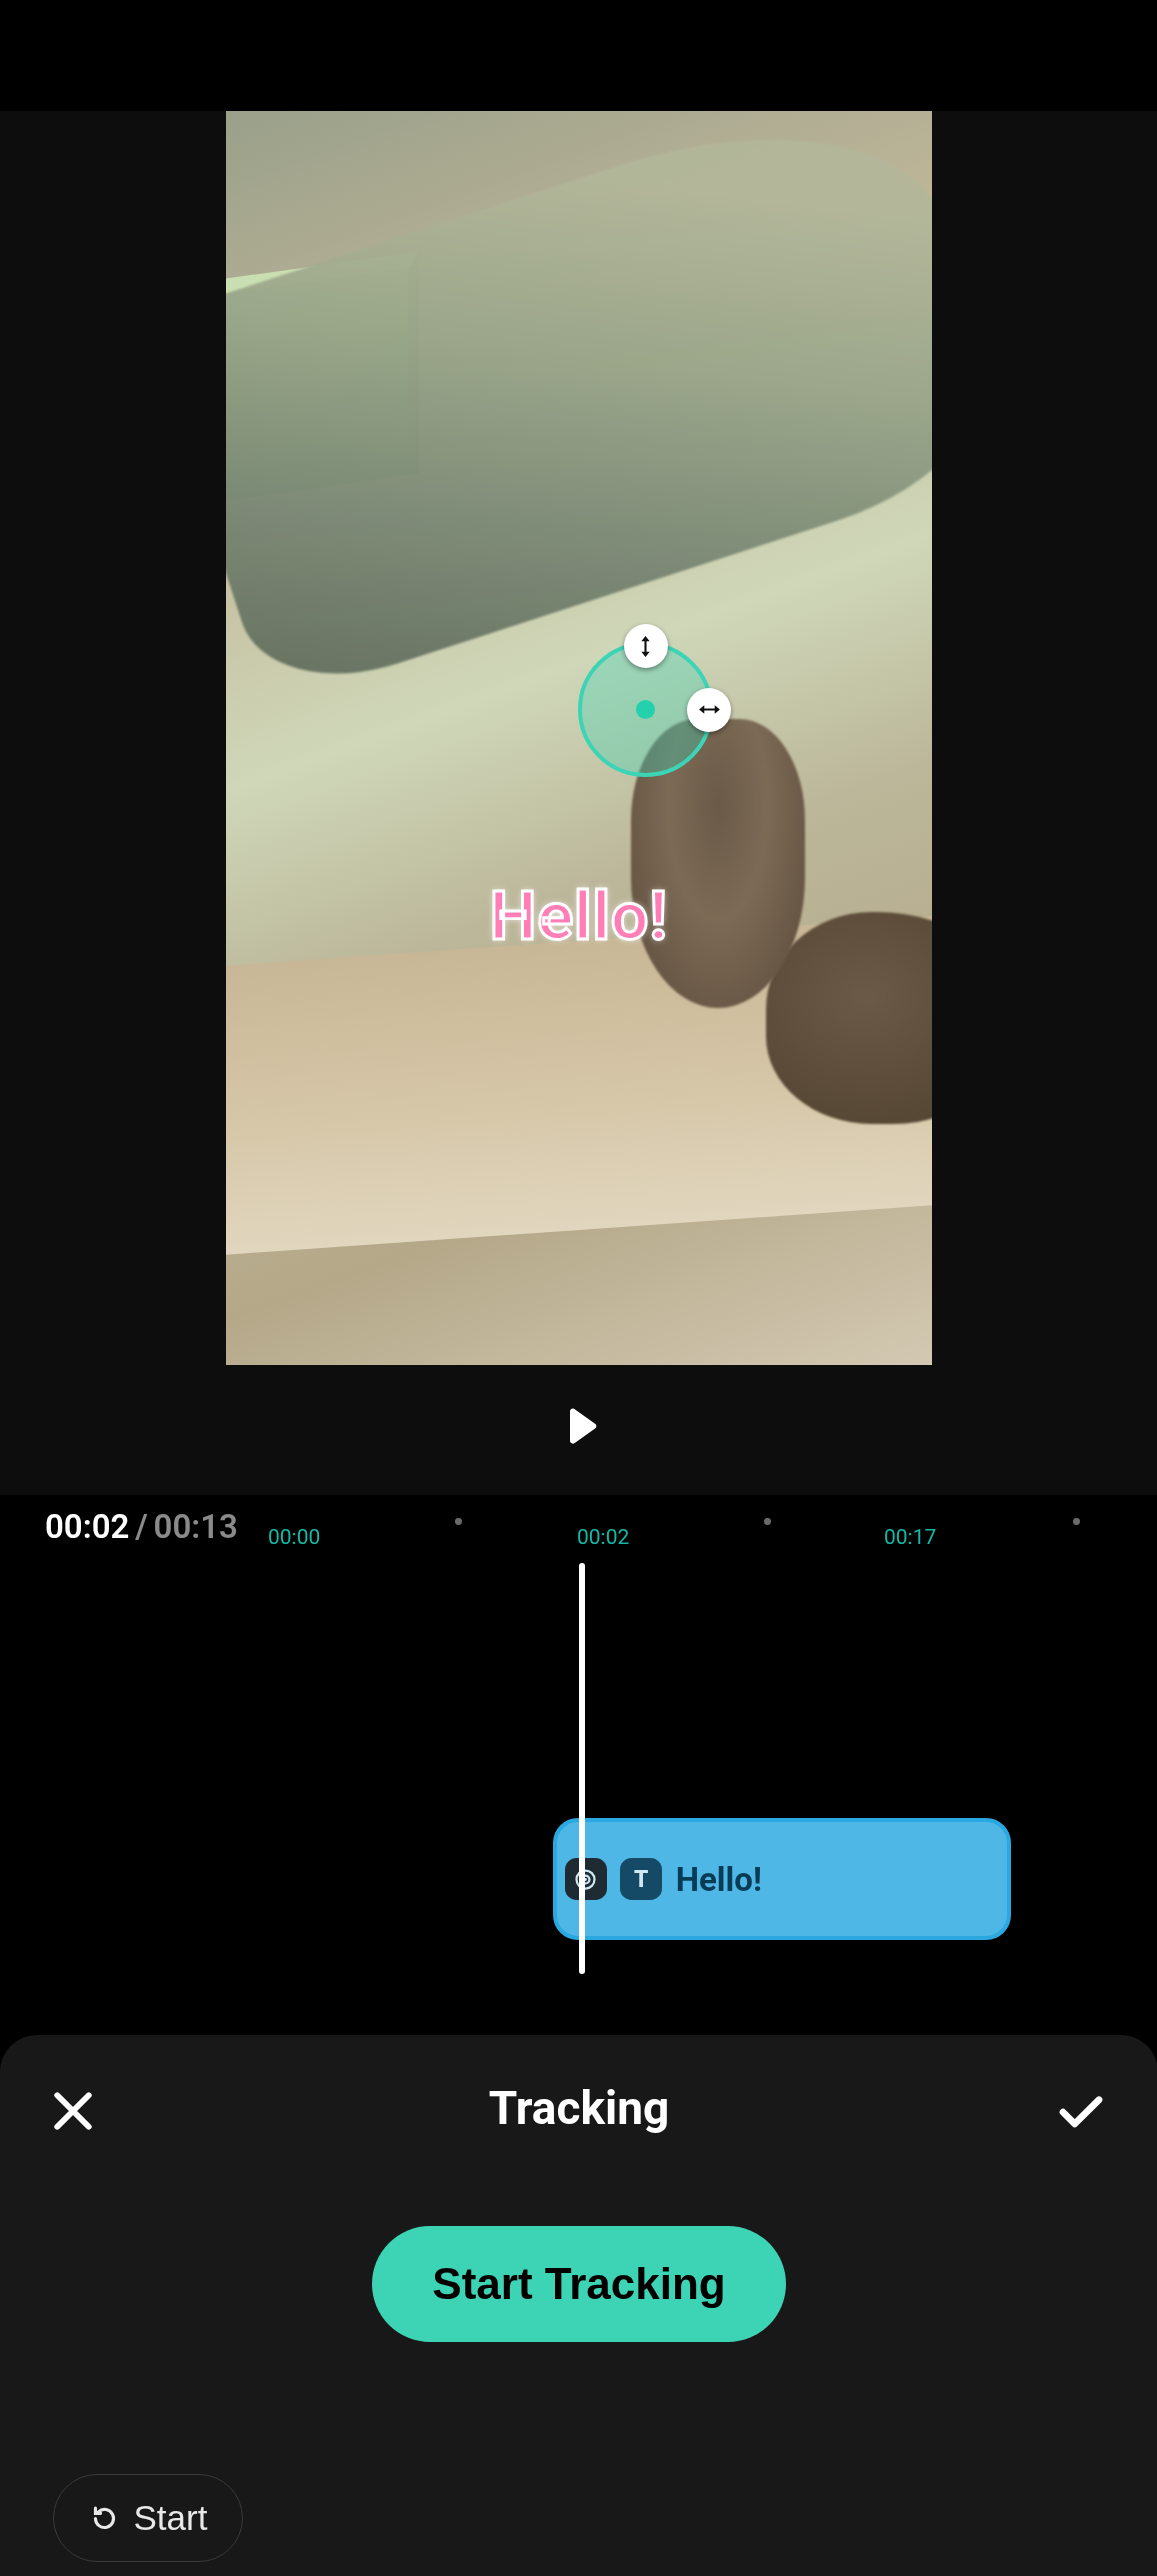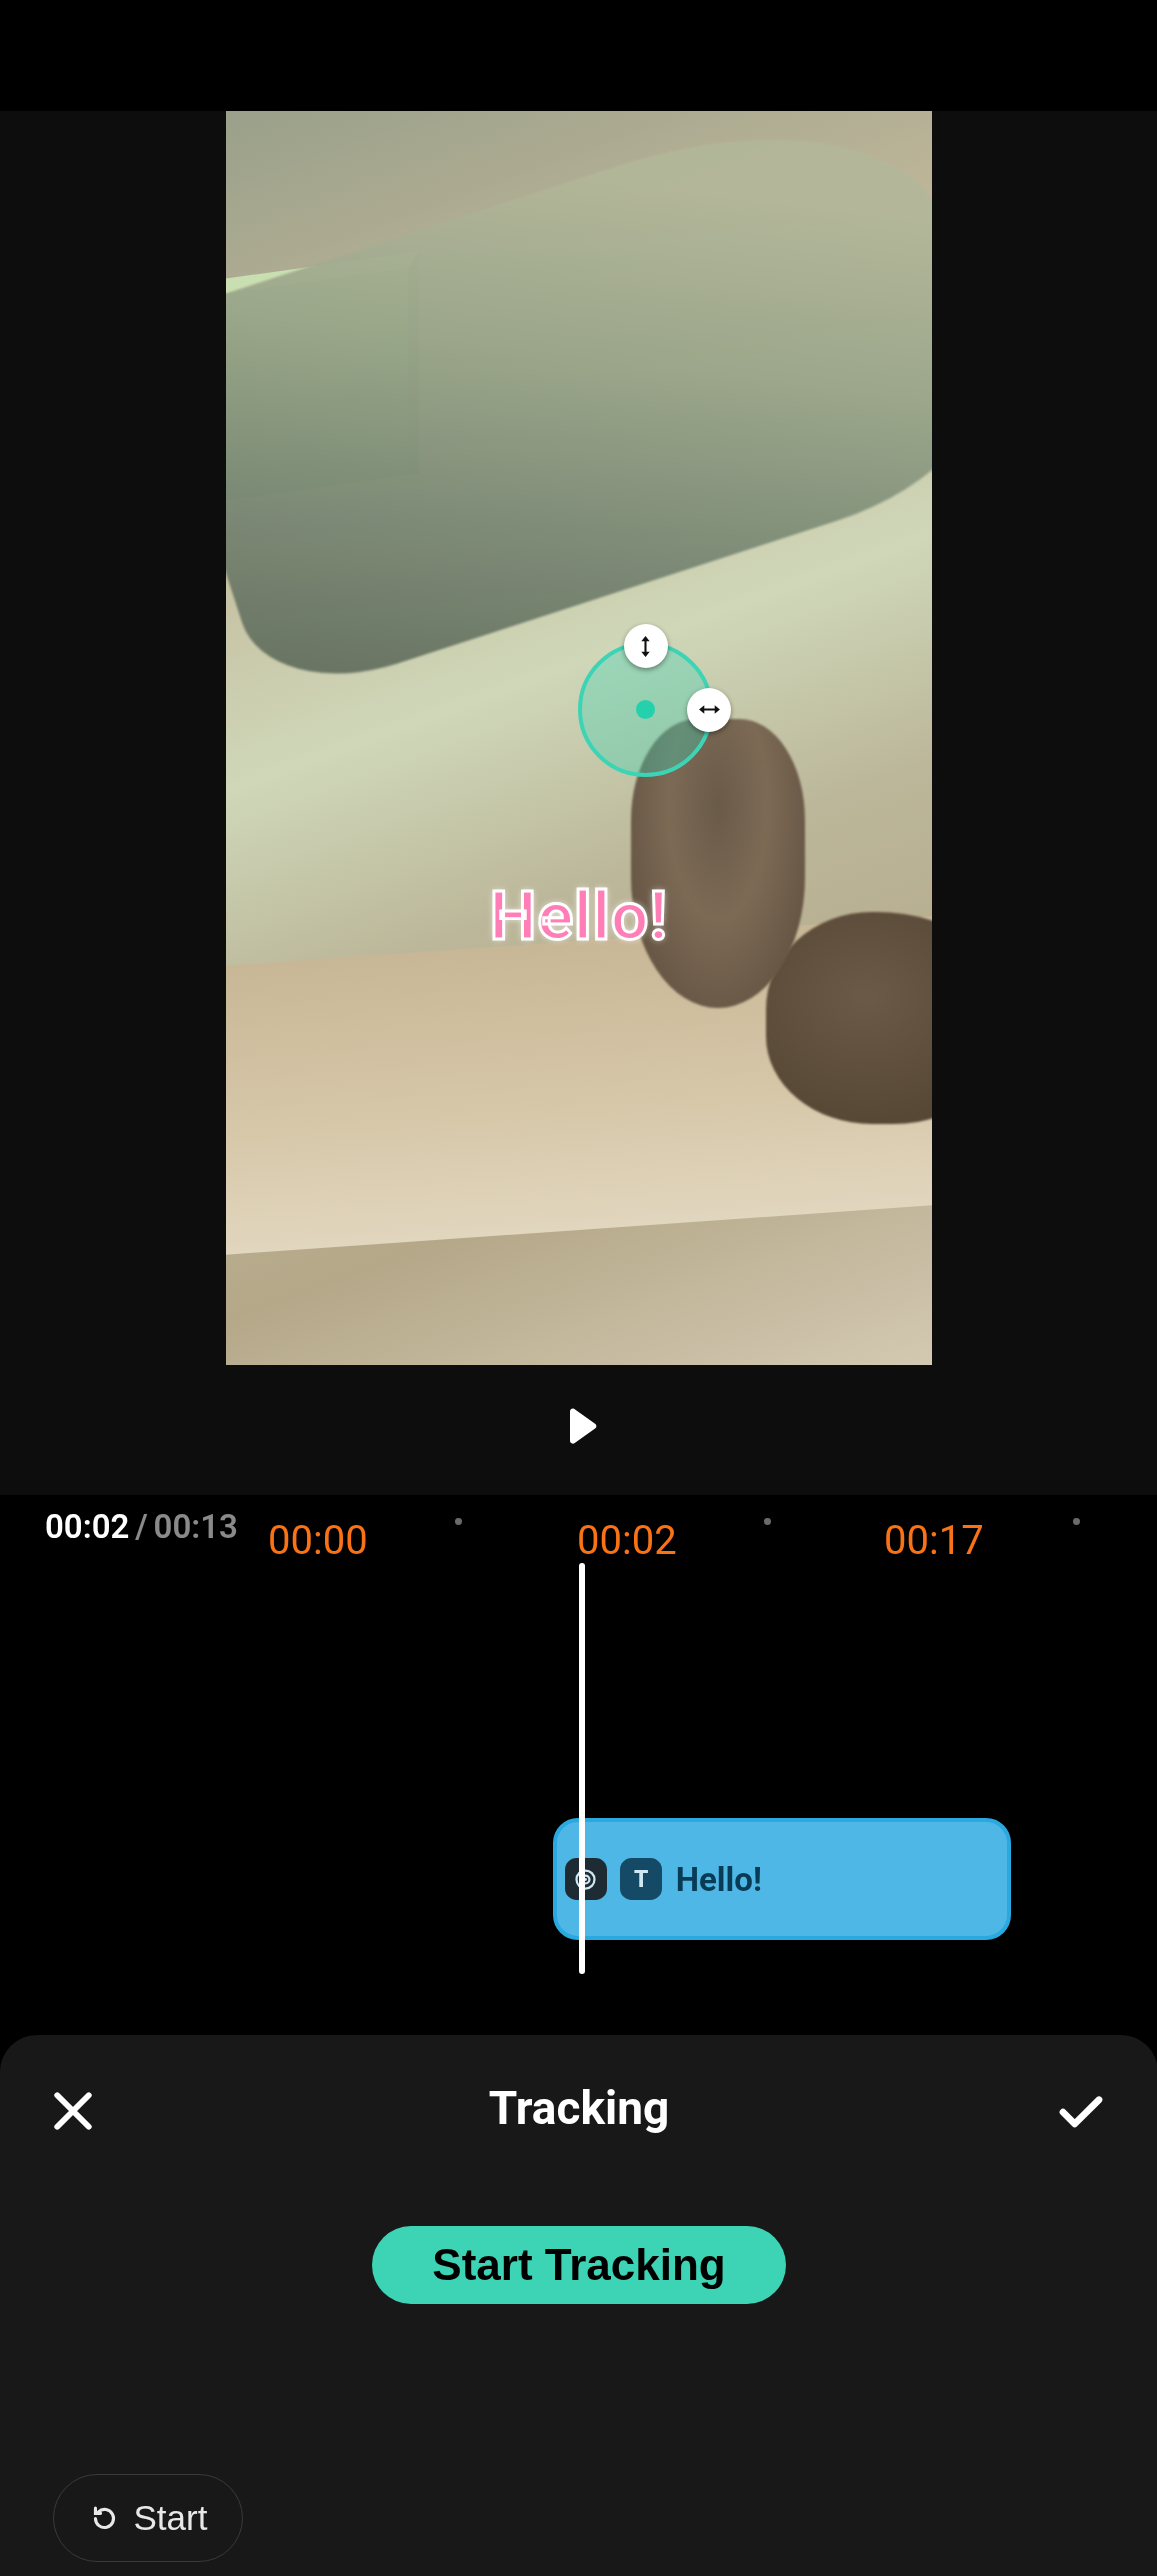--- a/index.html
+++ b/index.html
@@ -87,21 +87,21 @@
   }
   .play-btn svg { width: 54px; height: 54px; }
 
   
   .timeline { position: relative; width: 100%; height: 540px; background: #000; }
   .time-row { position: relative; height: 58px; }
   .time-counter { position: absolute; left: 45px; top: 11.6px; font-size: 33px; font-weight: 600; }
   .time-counter .cur { color: #fff; }
   .time-counter .sep { color: #8a8a8a; padding: 0 5.8px; }
   .time-counter .dur { color: #8a8a8a; }
-  .tick { position: absolute; top: 22px; font-size: 40px; color: #f97316; }
+  .tick { position: absolute; top: 30px; font-size: 21px; color: #14b8a6; }
   .tick-dot { position: absolute; top: 23px; width: 6.8px; height: 6.8px; border-radius: 50%; background: #6a6a6a; }
 
   .clips-row { position: relative; height: 164px; margin-top: 75px; }
   .cover-tile {
     position: absolute; left: 140px; top: 0; width: 147px; height: 147px; border-radius: 23px;
     background: linear-gradient(160deg, #7a8a6f 0%, #b0a788 50%, #8e7e64 100%);
     display: flex; flex-direction: column; align-items: center; justify-content: center;
     color: #fff; font-size: 29px; font-weight: 600;
     box-shadow: inset 0 0 0 1px rgba(255,255,255,.12);
   }
@@ -159,21 +159,21 @@
     display: flex; align-items: center; justify-content: center; cursor: pointer;
   }
   .sheet-confirm {
     position: absolute; right: 39px; top: -3.9px; width: 77px; height: 68px;
     display: flex; align-items: center; justify-content: center; cursor: pointer;
   }
   .sheet-close svg, .sheet-confirm svg { width: 54px; height: 54px; }
 
   .start-btn {
     display: block; margin: 68px auto 0 auto;
-    padding: 14px 60px; border-radius: 58px;
+    padding: 33px 60px; border-radius: 58px;
     background: #3dd4b6; color: #000; font-size: 44px; font-weight: 700;
     border: none; cursor: pointer;
   }
 
   .reset-btn {
     position: absolute; left: 53px; bottom: 77px;
     display: flex; align-items: center; gap: 13.5px;
     padding: 23px 35px; border-radius: 44px;
     background: transparent; border: 1.9px solid #3a3a3a;
     color: #e8e8e8; font-size: 35px; font-weight: 500;

